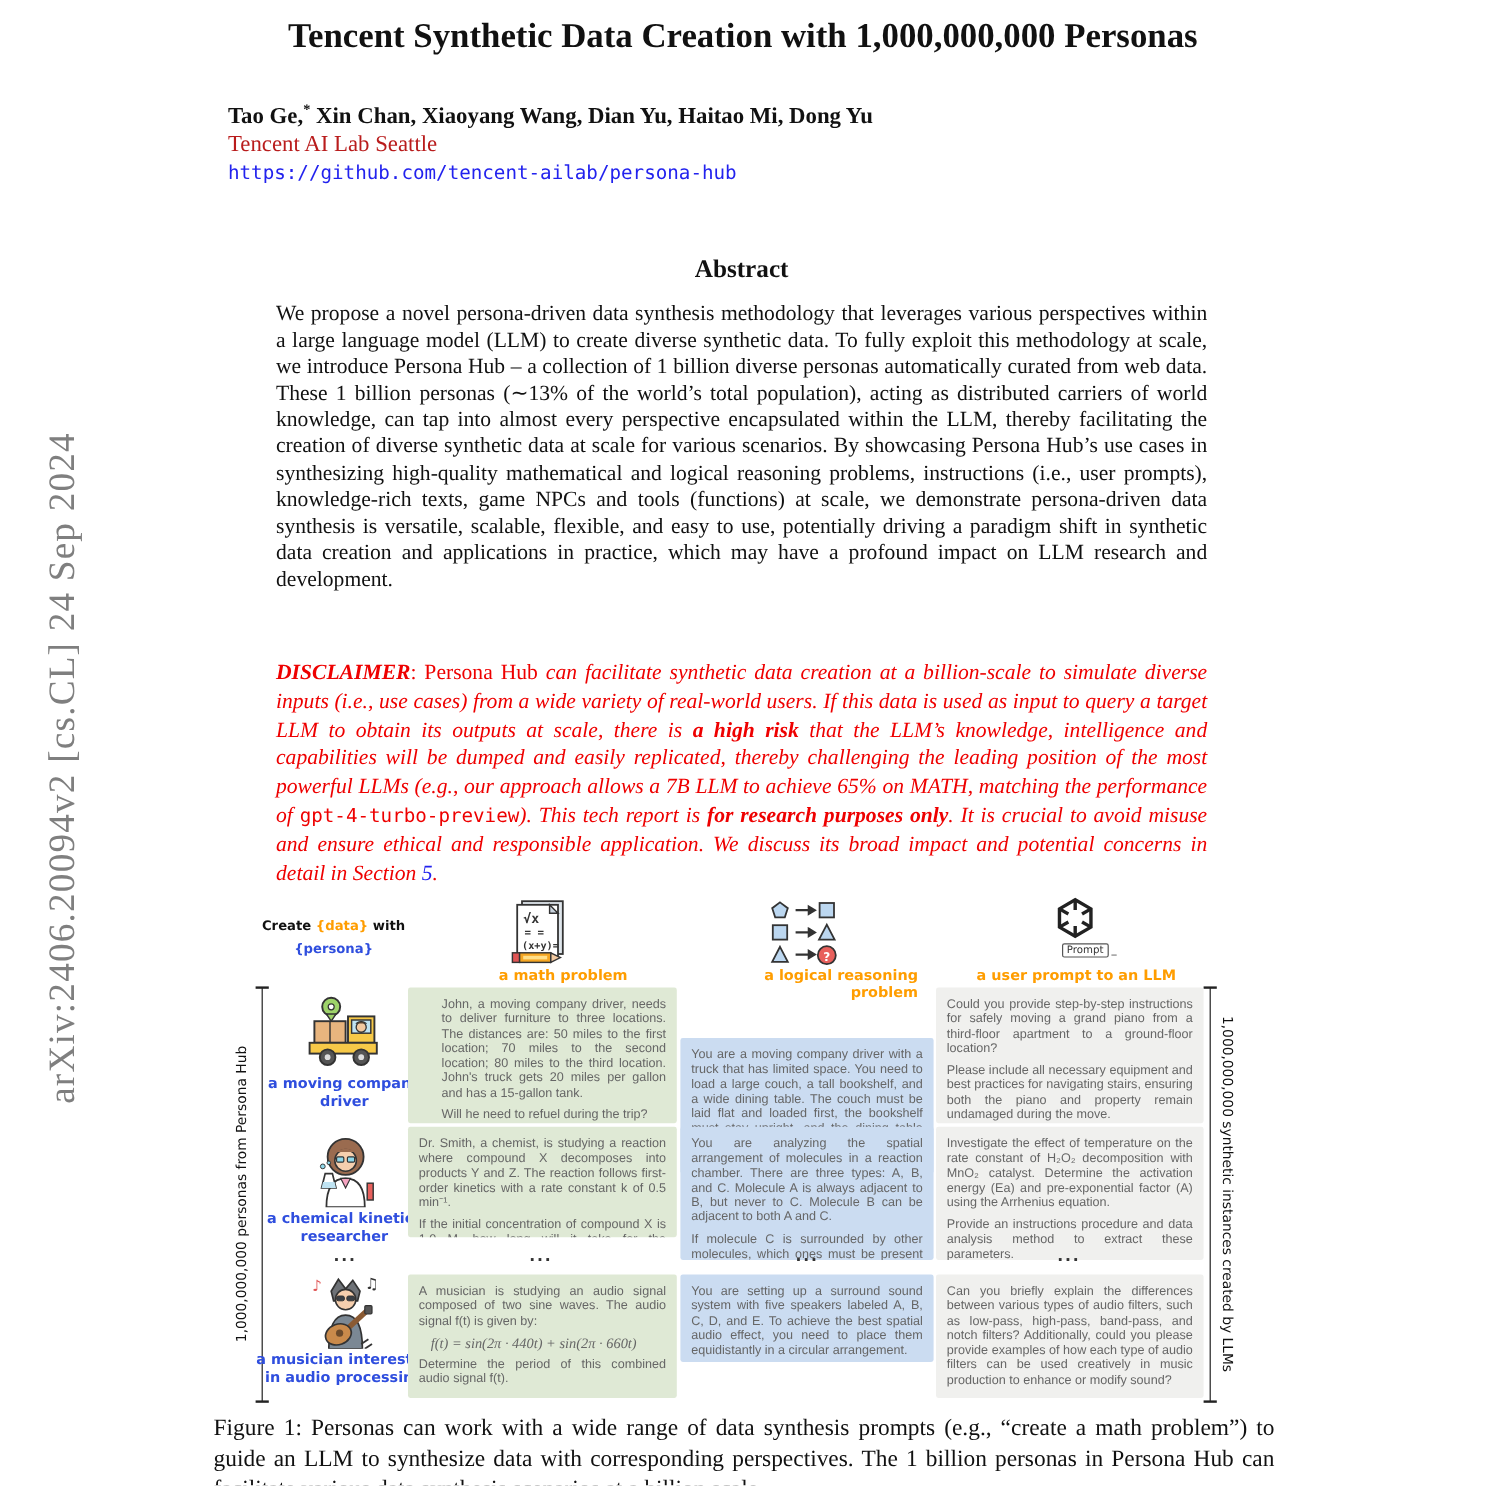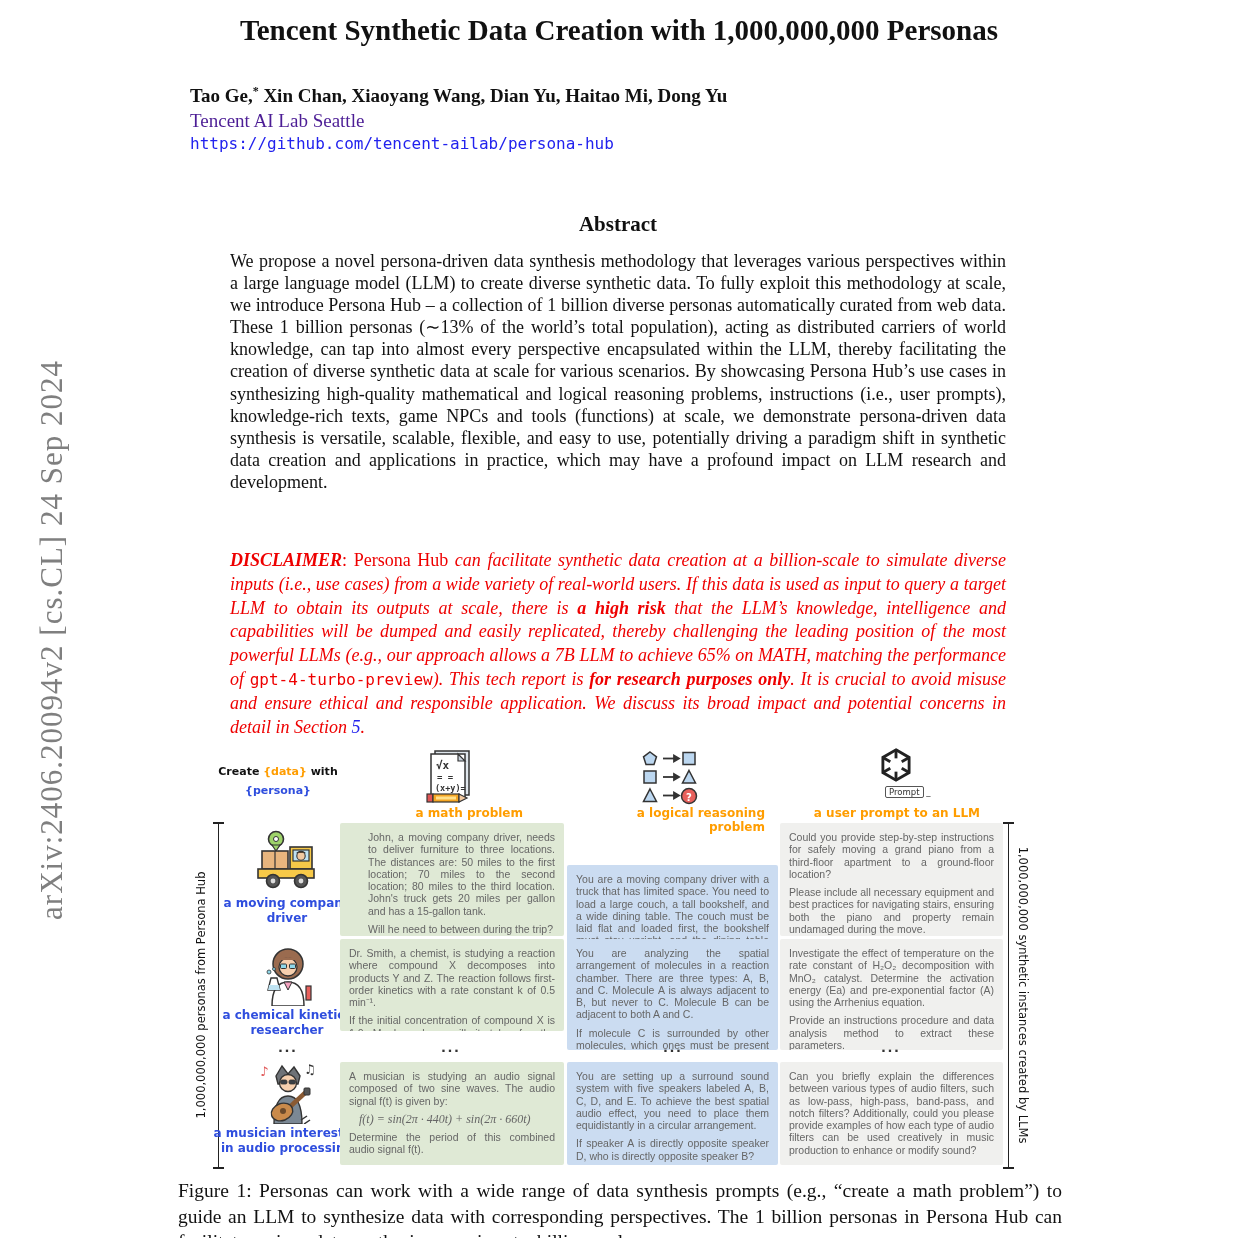--- a/index.html
+++ b/index.html
@@ -7,21 +7,21 @@
   #page{position:relative;width:1238px;height:1238px;overflow:hidden;background:#fff;}
   #arxiv{position:absolute;left:52px;top:640px;white-space:nowrap;
     transform:translate(-50%,-50%) rotate(-90deg);
     font-family:"Liberation Serif",serif;font-size:31px;color:#7f7f7f;letter-spacing:1px;}
 
   
   .title{position:absolute;left:0;top:14px;width:1238px;text-align:center;
     font-size:29px;font-weight:bold;color:#111;}
   .authors{position:absolute;left:190px;top:84px;font-size:19px;font-weight:bold;color:#111;}
   .authors sup{font-size:12px;}
-  .affil{position:absolute;left:190px;top:110px;font-size:19px;color:#4c1d95;}
+  .affil{position:absolute;left:190px;top:110px;font-size:19px;color:#b91c1c;}
   .ghlink{position:absolute;left:190px;top:134px;font-family:"DejaVu Sans Mono",monospace;
     font-size:16px;color:#2222ee;text-decoration:none;}
 
   
   .abs-head{position:absolute;left:230px;top:212px;width:776px;text-align:center;
     font-size:21px;font-weight:bold;color:#111;}
   .abs-body{position:absolute;left:230px;top:250px;width:776px;font-size:18px;
     line-height:22.1px;text-align:justify;color:#111;}
 
   
@@ -219,42 +219,42 @@
       <line x1="50" y1="62" x2="56" y2="58" stroke="#333" stroke-width="1.5"></line>
     </svg>
   </div>
   <div class="persona-label" style="left:212px;top:1126px;width:150px;">
     <span>a musician interested</span><br>
     <span>in audio processing</span>
   </div>
 
   <div class="box green" style="left:340px;top:823px;width:224px;height:113px;padding-left:28px;">
     <p>John, a moving company driver, needs to deliver furniture to three locations. The distances are: 50 miles to the first location; 70 miles to the second location; 80 miles to the third location. John's truck gets 20 miles per gallon and has a 15-gallon tank.</p>
-    <p>Will he need to between during the trip?</p>
+    <p>Will he need to refuel during the trip?</p>
   </div>
   <div class="box green" style="left:340px;top:939px;width:224px;height:92px;">
     <p>Dr. Smith, a chemist, is studying a reaction where compound X decomposes into products Y and Z. The reaction follows first-order kinetics with a rate constant k of 0.5 min⁻¹.</p>
     <p>If the initial concentration of compound X is 1.0 M, how long will it take for the concentration of X to decrease to 0.25 M?</p>
   </div>
   <div class="box green" style="left:340px;top:1062px;width:224px;height:103px;">
     <p>A musician is studying an audio signal composed of two sine waves. The audio signal f(t) is given by:</p>
     <p class="formula">f(t) = sin(2π · 440t) + sin(2π · 660t)</p>
     <p>Determine the period of this combined audio signal f(t).</p>
   </div>
   <div class="dots" style="left:441px;top:1040px;">...</div>
 
   <div class="box blue" style="left:567px;top:865px;width:211px;height:113px;">
     <p>You are a moving company driver with a truck that has limited space. You need to load a large couch, a tall bookshelf, and a wide dining table. The couch must be laid flat and loaded first, the bookshelf must stay upright, and the dining table must be the last item loaded.</p>
     <p>How do you arrange the items in the truck?</p>
   </div>
   <div class="box blue" style="left:567px;top:939px;width:211px;height:111px;">
     <p>You are analyzing the spatial arrangement of molecules in a reaction chamber. There are three types: A, B, and C. Molecule A is always adjacent to B, but never to C. Molecule B can be adjacent to both A and C.</p>
     <p>If molecule C is surrounded by other molecules, which ones must be present around it?</p>
   </div>
-  <div class="box blue" style="left:567px;top:1062px;width:211px;height:103px;">
+  <div class="box blue" style="left:567px;top:1062px;width:211px;height:73px;">
     <p>You are setting up a surround sound system with five speakers labeled A, B, C, D, and E. To achieve the best spatial audio effect, you need to place them equidistantly in a circular arrangement.</p>
     <p>If speaker A is directly opposite speaker D, who is directly opposite speaker B?</p>
   </div>
   <div class="dots" style="left:663px;top:1040px;">...</div>
 
   <div class="box gray" style="left:780px;top:823px;width:223px;height:113px;">
     <p>Could you provide step-by-step instructions for safely moving a grand piano from a third-floor apartment to a ground-floor location?</p>
     <p>Please include all necessary equipment and best practices for navigating stairs, ensuring both the piano and property remain undamaged during the move.</p>
   </div>
   <div class="box gray" style="left:780px;top:939px;width:223px;height:111px;">

